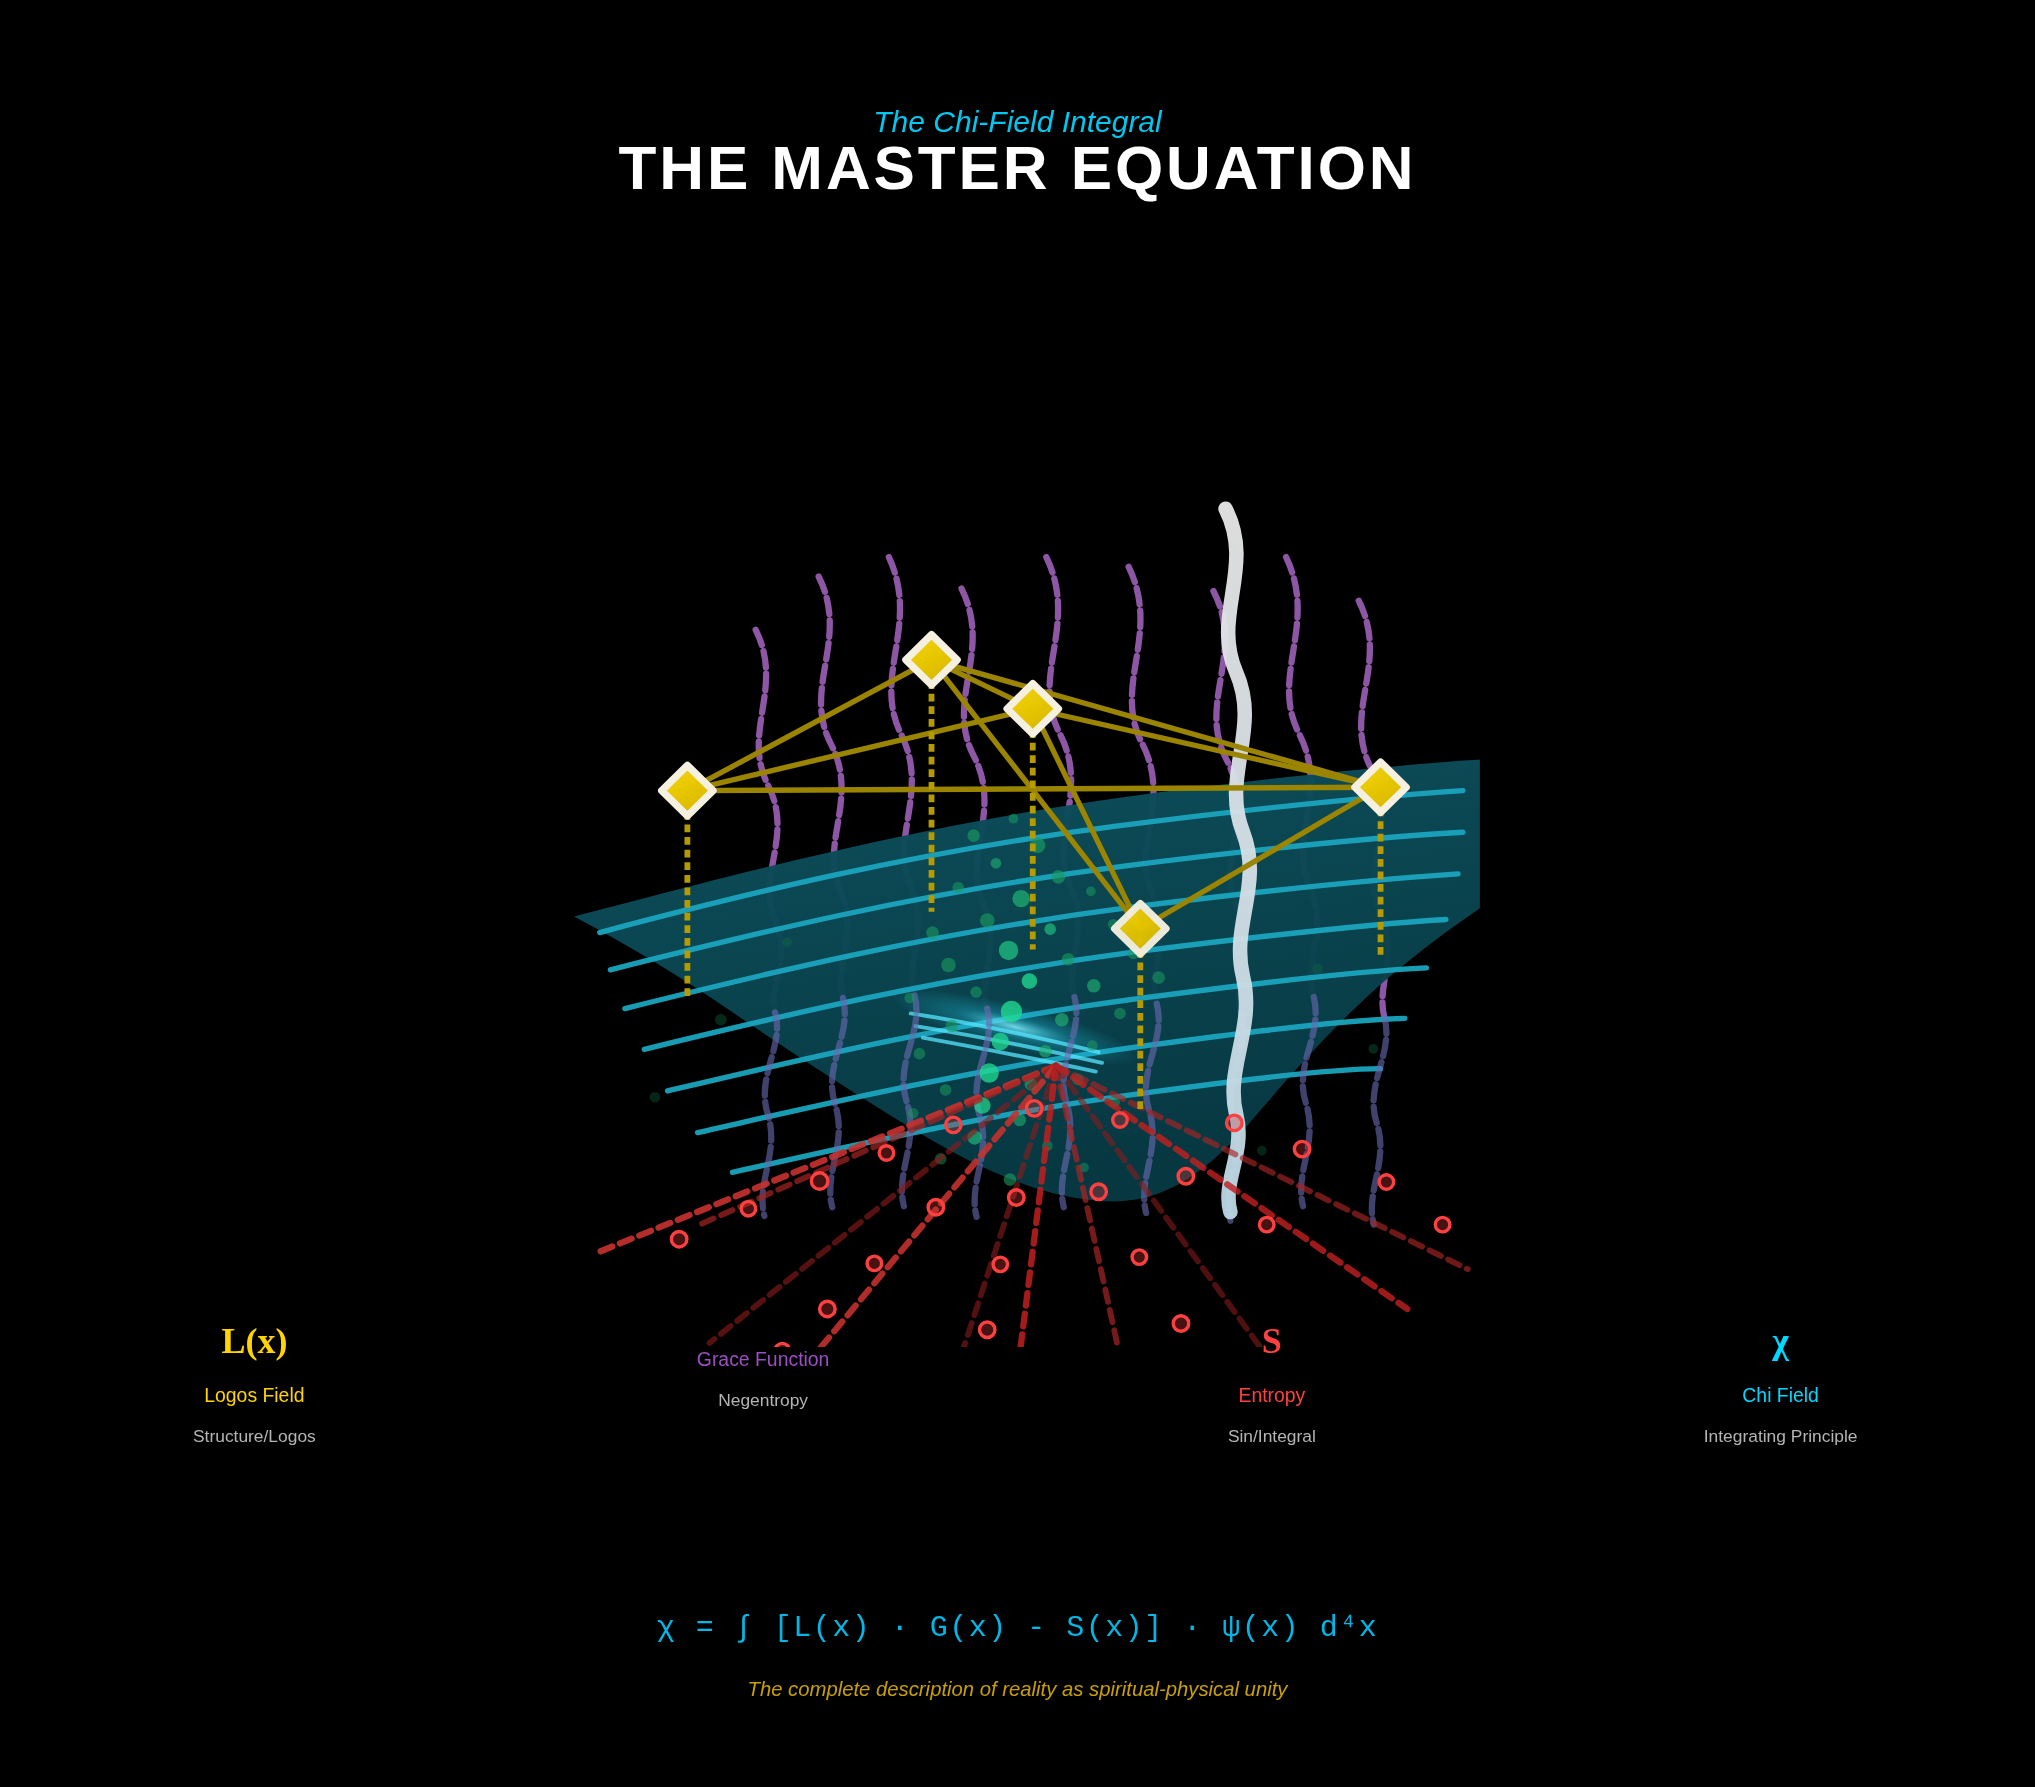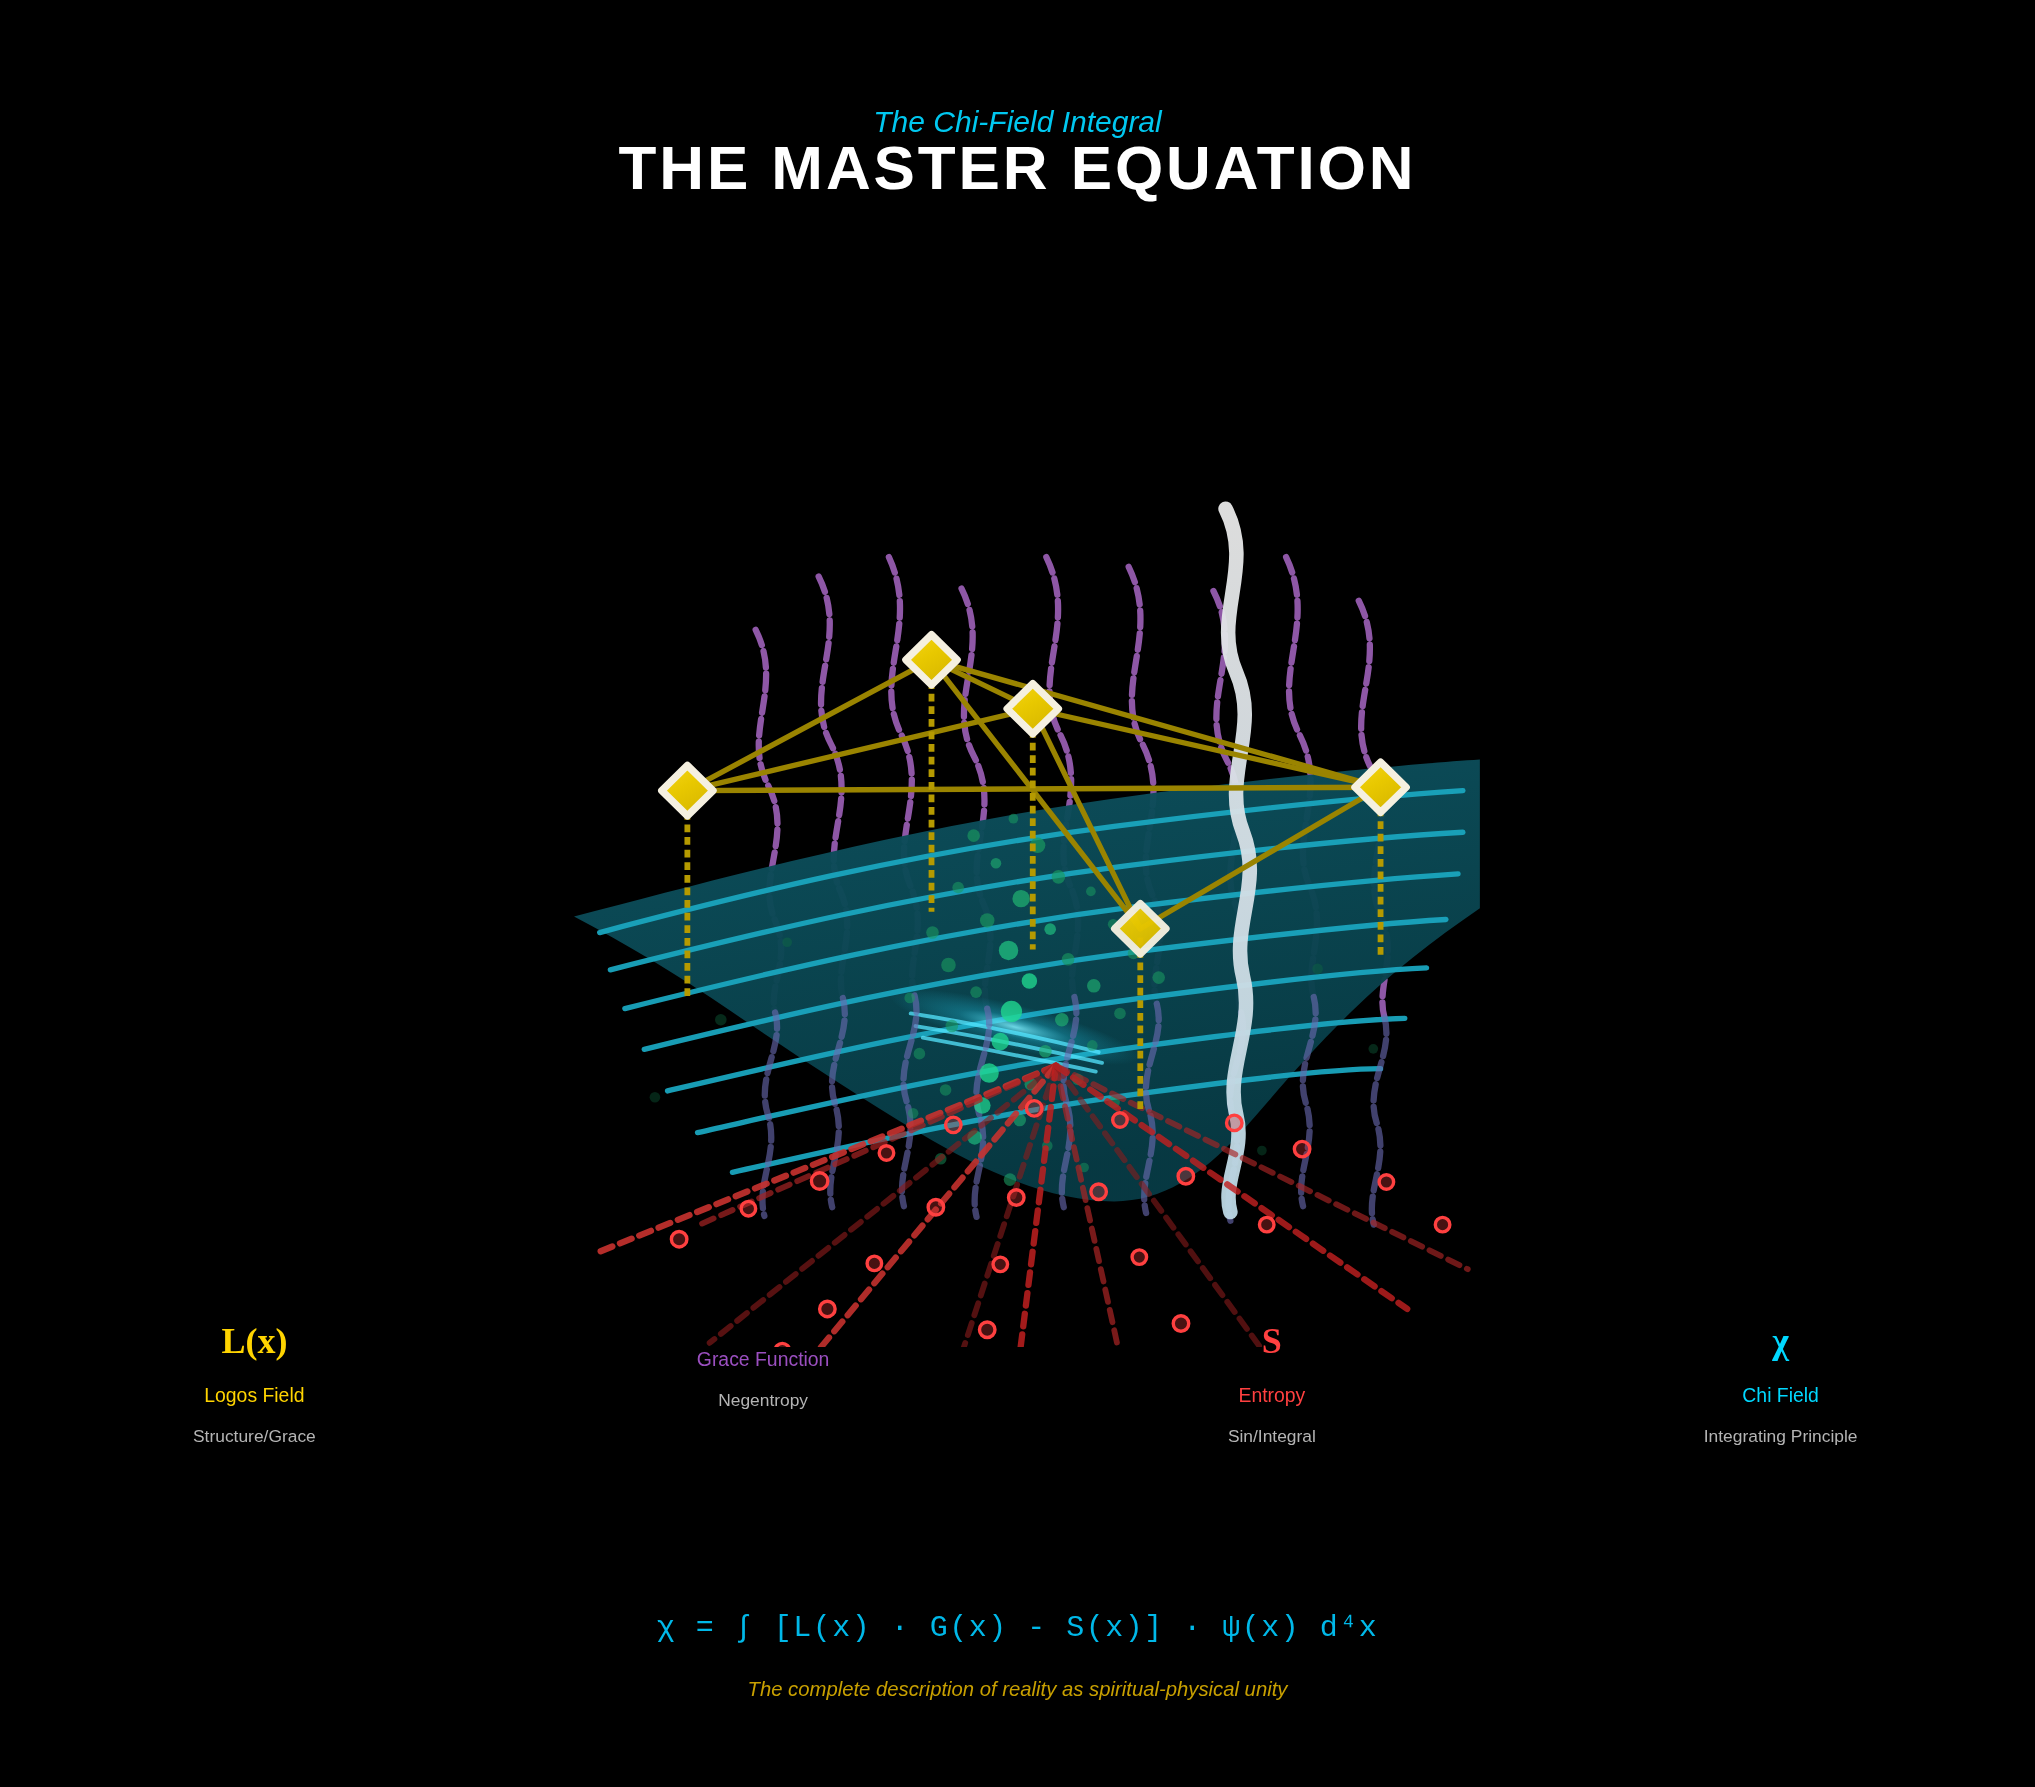--- a/index.html
+++ b/index.html
@@ -337,21 +337,21 @@
         <polygon points="2354,1045 2407,1097 2354,1149 2301,1097" fill="url(#gradDiamond)" stroke="#f5f0e0" stroke-width="15" stroke-linejoin="round" opacity="0.96"></polygon>
       </g>
     </g>
   </svg>
 </div>
 
 <div id="legend">
   <div class="legend-col">
     <span class="legend-symbol" style="color:#ffd400">L(x)</span>
     <span class="legend-name" style="color:#ffd400">Logos Field</span>
-    <span class="legend-desc">Structure/Grace</span>
+    <span class="legend-desc">Structure/Logos</span>
   </div>
   <div class="legend-col">
     <span class="legend-name" style="color:#9b4fc0">Grace Function</span>
     <span class="legend-desc">Negentropy</span>
   </div>
   <div class="legend-col">
     <span class="legend-symbol" style="color:#ff4040">S</span>
     <span class="legend-name" style="color:#ff4040">Entropy</span>
     <span class="legend-desc">Sin/Integral</span>
   </div>

